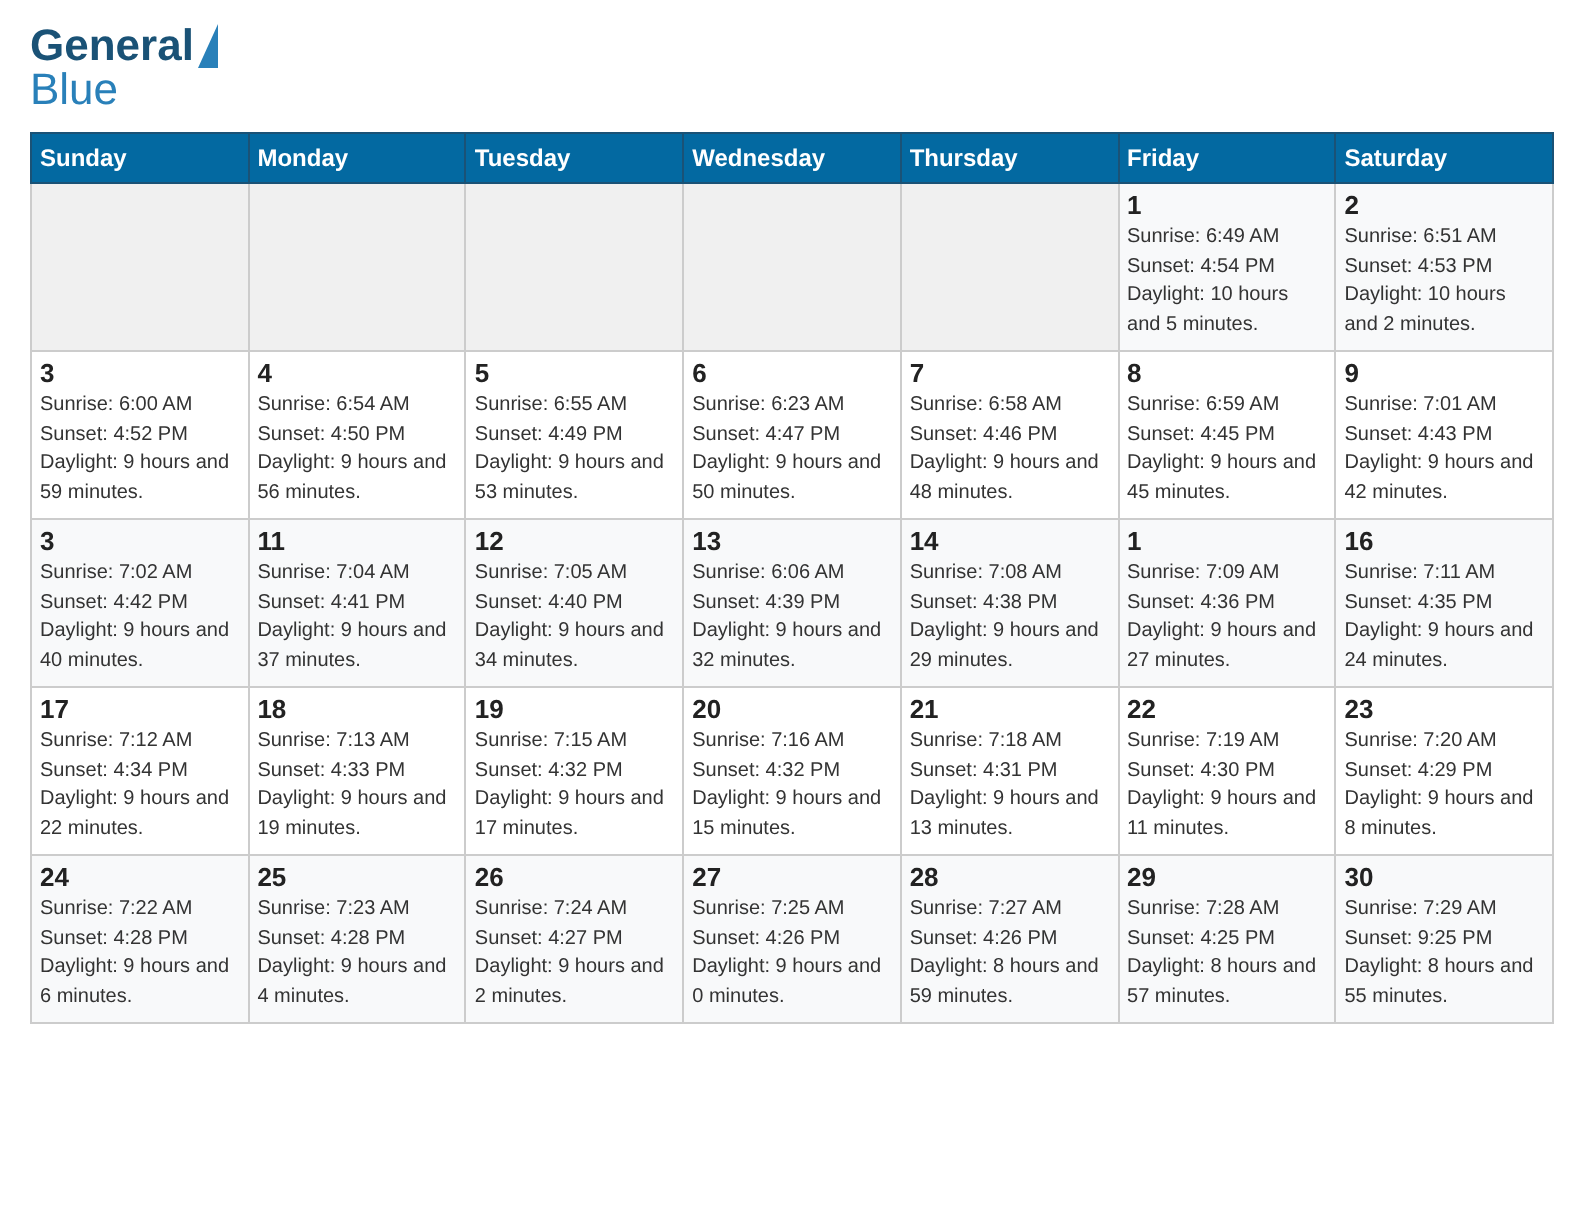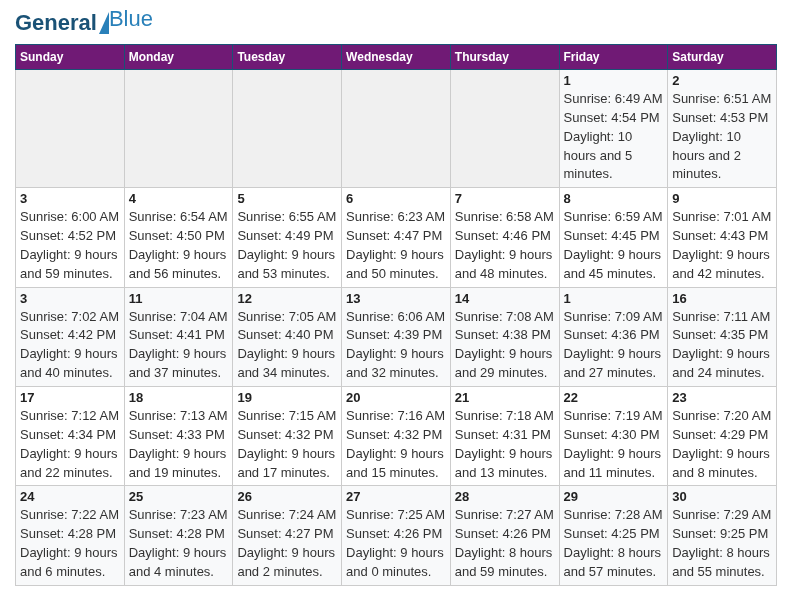--- a/index.html
+++ b/index.html
@@ -15,42 +15,42 @@
       padding: 10px 15px;
     }
     .header-area {
       display: flex;
       justify-content: space-between;
       align-items: flex-start;
       margin-bottom: 8px;
     }
     .logo {
       display: flex;
-      flex-direction: row;
+      flex-direction: column;
       align-items: flex-start;
     }
     .title-area {
       text-align: right;
     }
     .month-title {
       font-size: 32px;
       font-weight: bold;
       color: #333;
     }
     .subtitle {
       font-size: 14px;
       color: #555;
     }
     table {
       width: 100%;
       border-collapse: collapse;
       table-layout: fixed;
     }
     thead tr th {
-      background-color: #701a75;
+      background-color: #0369a1;
       color: #fff;
       font-size: 12px;
       padding: 5px 4px;
       text-align: left;
       border: 1px solid #1a5276;
     }
     tbody tr td {
       border: 1px solid #ccc;
       vertical-align: top;
       padding: 3px 4px;
@@ -66,21 +66,21 @@
       background: #f0f0f0;
     }
     .day-num {
       font-size: 13px;
       font-weight: bold;
       color: #222;
       display: block;
       margin-bottom: 2px;
     }
     .day-info {
-      font-size: 13px;
+      font-size: 10px;
       line-height: 1.45;
       color: #333;
     }
   </style>
 </head>
 <body>
 
 <div class="container">
   <div class="header-area">
     <div class="logo">

